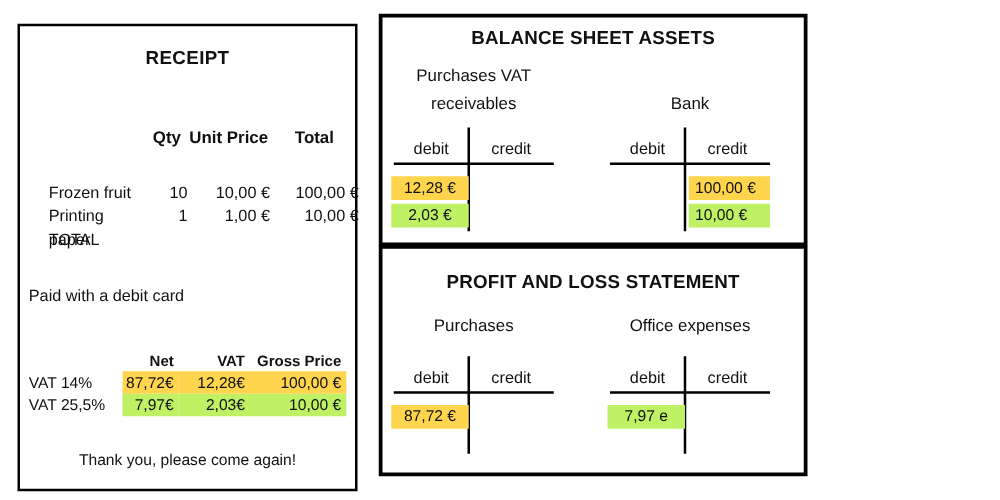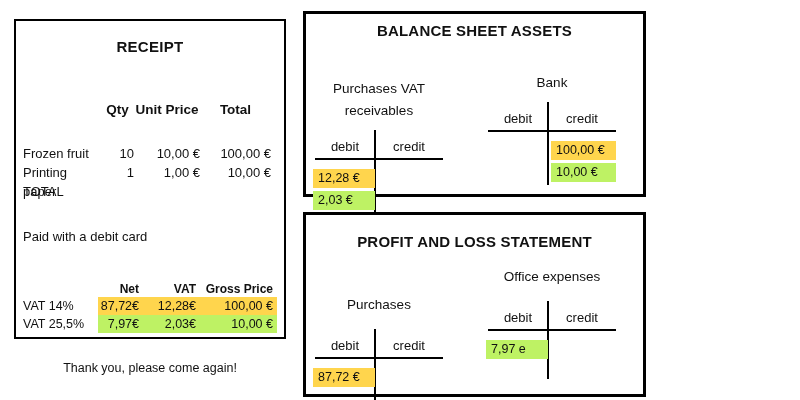--- a/index.html
+++ b/index.html
@@ -3,70 +3,70 @@
 <meta charset="utf-8">
 <style>
   html,body{margin:0;padding:0;background:#fff;}
   .canvas{
     position:relative;width:800px;height:400px;background:#ffffff;
     font-family:"Liberation Sans","DejaVu Sans",sans-serif;color:#111;overflow:hidden;
   }
   .panel{position:absolute;background:#fff;box-sizing:border-box;}
 
   
-  .receipt-panel{left:14px;top:19px;width:272px;height:320px;border:2px solid #000;}
+  .receipt-panel{left:14px;top:19px;width:272px;height:374px;border:2px solid #000;}
   .receipt-title{position:absolute;top:17px;left:0;right:0;text-align:center;
     font-size:15px;font-weight:700;letter-spacing:.3px;}
-  .items{position:absolute;top:80px;left:7px;width:248px;}
+  .items{position:absolute;top:80px;left:23px;width:248px;}
   .irow{display:grid;grid-template-columns:78px 33px 66px 71px;height:19px;line-height:19px;font-size:13px;}
   .irow.ihead{font-size:13.5px;font-weight:700;height:18px;line-height:18px;}
   .ispacer{height:25px;}
   .c-name{text-align:left;}
   .c-qty{text-align:right;}
   .c-unit{text-align:right;}
   .c-total{text-align:right;}
   .ihead .c-qty,.ihead .c-unit,.ihead .c-total{text-align:center;}
   .pay-note{position:absolute;top:207px;left:7px;font-size:13px;line-height:17px;}
   .vat{position:absolute;top:260px;left:7px;width:254px;}
   .vrow{display:grid;grid-template-columns:75px 45px 57px 77px;height:18px;line-height:18px;font-size:12.5px;}
   .vrow.vhead{font-size:12px;font-weight:700;height:16px;line-height:16px;}
   .v-label{text-align:left;}
   .v-net,.v-vat,.v-gross{text-align:right;padding-right:4px;}
   .receipt-footer{position:absolute;top:340px;left:0;right:0;text-align:center;font-size:12.5px;}
 
   
   .balance-panel{left:303px;top:11px;width:343px;height:186px;border:3px solid #000;}
-  .pnl-panel{left:303px;top:212px;width:343px;height:185px;border:3px solid #000;}
+  .pnl-panel{left:303px;top:196px;width:343px;height:185px;border:3px solid #000;}
   .panel-title{text-align:center;font-size:15px;font-weight:700;letter-spacing:.2px;}
   .balance-panel .panel-title{margin-top:8px;}
   .pnl-panel .panel-title{margin-top:18px;}
 
   
   .tacct{position:absolute;width:128px;}
   .balance-panel .tacct{top:36px;}
   .pnl-panel .tacct{top:29px;}
-  .tacct.a1{left:9px;margin-top:28px;}
+  .tacct.a1{left:9px;}
   .tacct.a2{left:182px;}
   .tname{height:44px;display:flex;flex-direction:column;justify-content:flex-end;
     text-align:center;font-size:13.5px;line-height:22px;white-space:nowrap;}
   .tgrid{position:relative;}
   .balance-panel .tgrid{margin-top:14px;}
   .pnl-panel .tgrid{margin-top:19px;}
   .tlabels{display:flex;height:22px;line-height:22px;font-size:13px;}
   .tlabels .dl{width:60px;text-align:center;}
   .tlabels .cl{width:68px;text-align:center;}
   .hline{position:absolute;left:0;top:22px;width:128px;height:2px;background:#000;}
   .vline{position:absolute;left:59px;top:-6px;width:2px;background:#000;}
   .balance-panel .vline{height:83px;}
   .pnl-panel .vline{height:78px;}
   .entL{position:absolute;top:33px;left:-2px;width:62px;}
   .entR{position:absolute;top:33px;left:63px;width:65px;}
   .ent{height:19px;line-height:19px;font-size:12.5px;margin-bottom:3px;
     padding:0 5px;box-sizing:border-box;white-space:nowrap;}
-  .entL .ent{text-align:left;}
+  .entL .ent{text-align:center;}
   .entR .ent{text-align:left;}
 
   
   .hl-y{background:#FFD54D;}
   .hl-g{background:#bef264;}
 </style>
 </head>
 <body>
 
 <div class="canvas">

